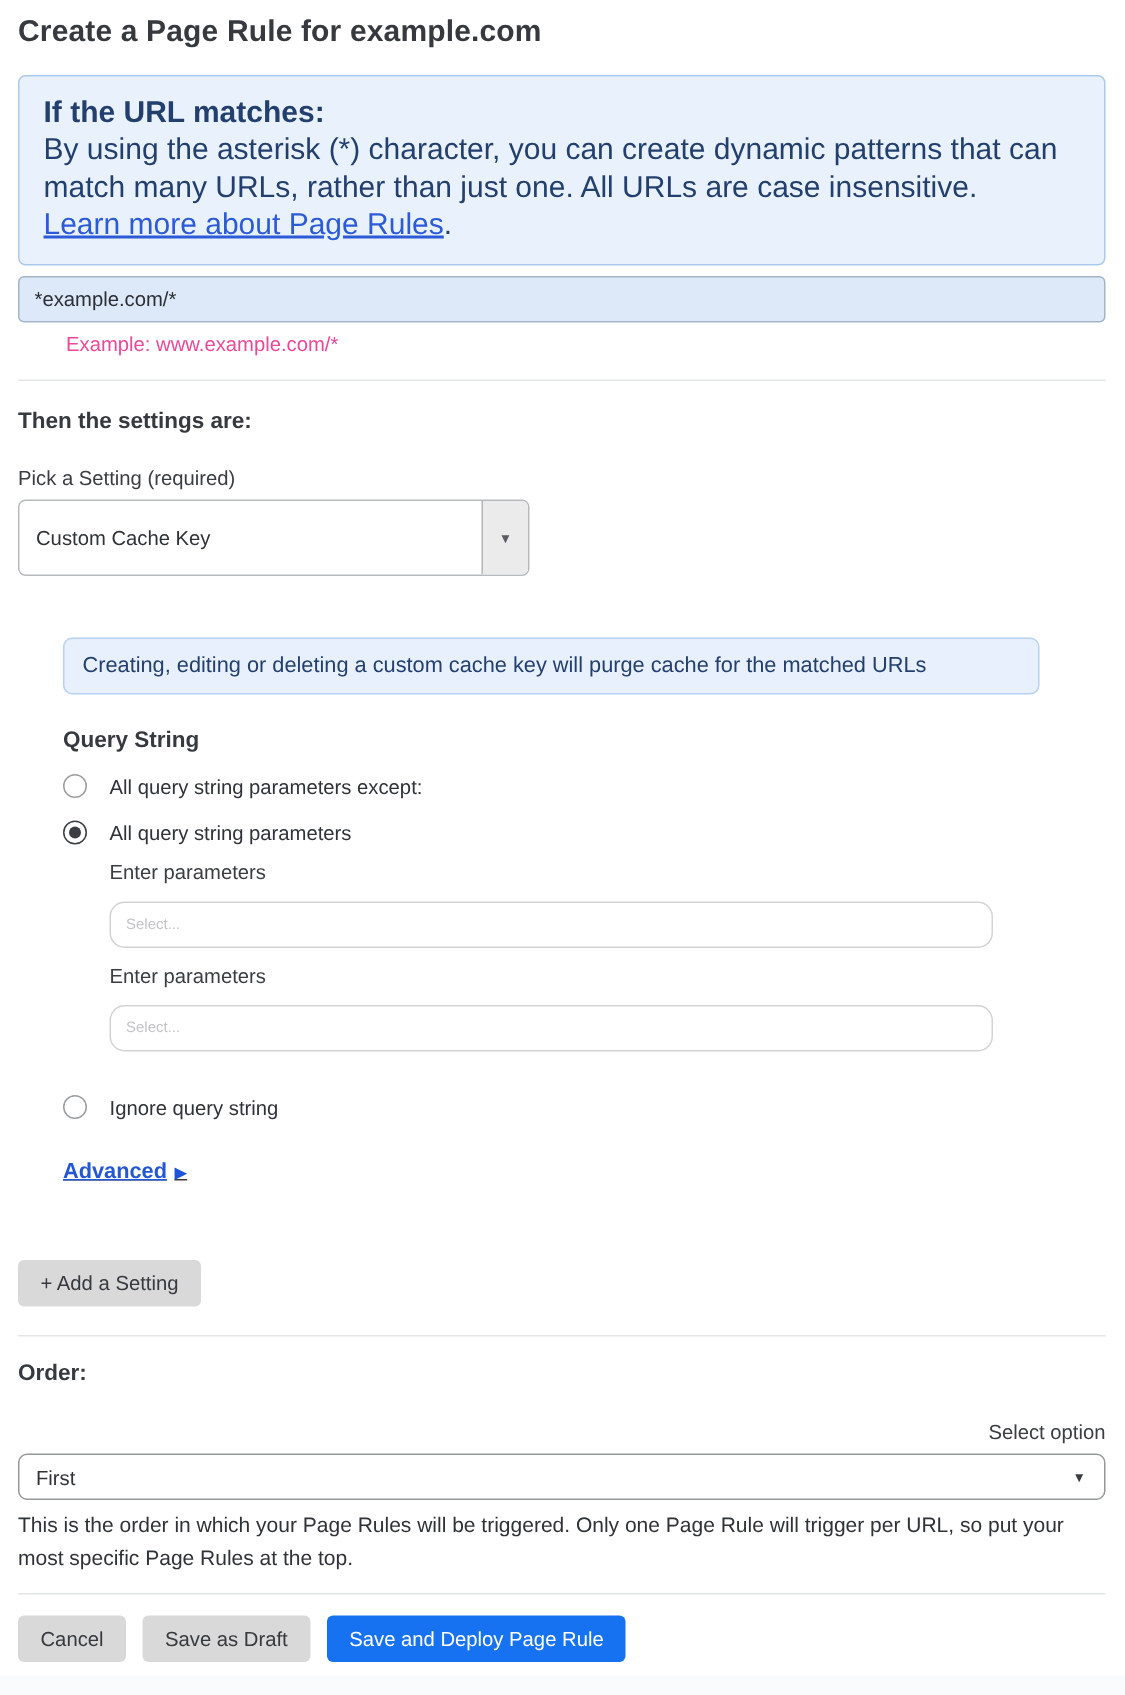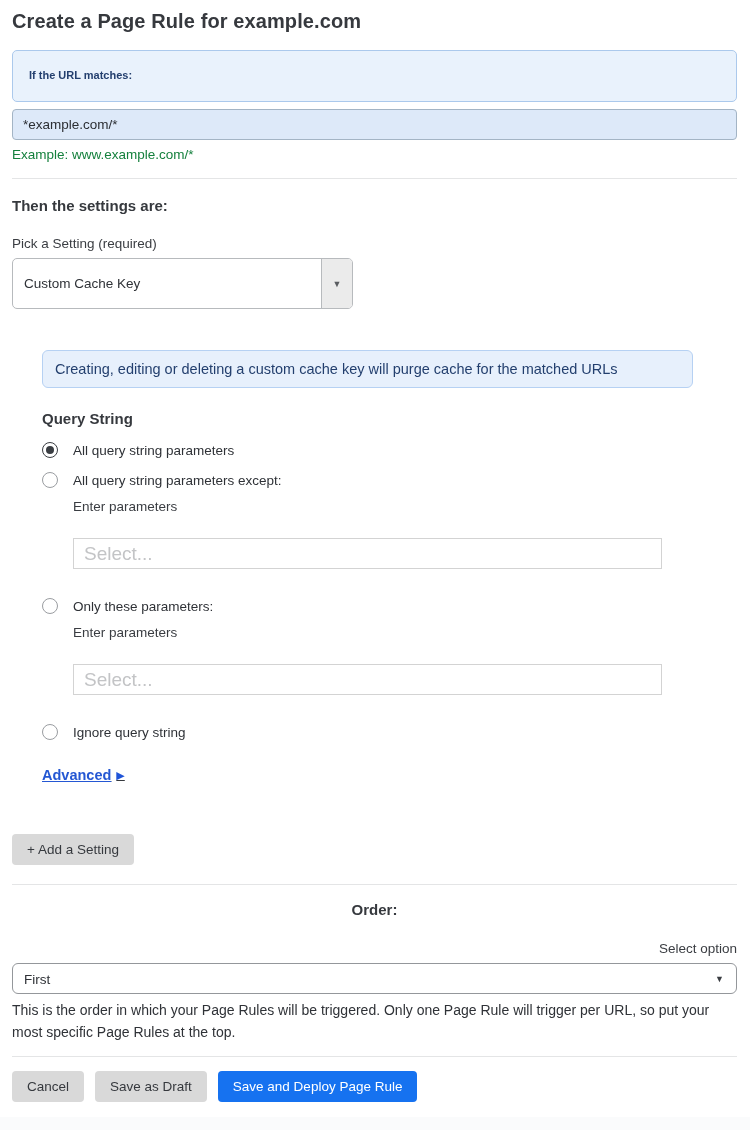--- a/index.html
+++ b/index.html
@@ -22,21 +22,21 @@
   }
 
   
   .info-box {
     margin-top: 17px;
     background: #e9f2fc;
     border: 1px solid #abc9ec;
     border-radius: 5px;
     padding: 12px 16px 13px 16px;
     color: #233f6e;
-    font-size: 11px;
+    font-size: 20px;
     line-height: 25px;
   }
   .info-box .info-heading { font-weight: bold; }
   .info-box a, .link {
     color: #2d5bd7;
     text-decoration: underline;
     cursor: pointer;
   }
 
   .field-label {
@@ -53,36 +53,37 @@
     border-radius: 4px;
     padding: 0 10px;
     font-size: 13.5px;
     font-family: inherit;
     color: #2b2e33;
     outline: none;
   }
   .hint-text {
     margin-top: 7px;
     font-size: 13.5px;
-    color: #15803d;
+    color: #ec4899;
+    margin-left: 32px;
   }
 
   .divider {
     border: none;
     border-top: 1px solid #e4e5e6;
     margin-top: 16px;
   }
 
   .section-heading {
     font-size: 15px;
     font-weight: bold;
     color: #36393e;
   }
   .mt18 { margin-top: 18px; }
-  .mt16 { margin-top: 16px; text-align: center; }
+  .mt16 { margin-top: 16px; }
 
   
   .picker {
     margin-top: 7px;
     width: 341px;
     height: 51px;
     border: 1px solid #b7babd;
     border-radius: 5px;
     display: flex;
     align-items: stretch;
@@ -152,27 +153,27 @@
     left: 50%; top: 50%;
     transform: translate(-50%, -50%);
     width: 8px; height: 8px;
     border-radius: 50%;
     background: #3a3d42;
   }
   .radio-label { font-size: 13.5px; color: #2f3237; }
   .sub-field { margin-left: 31px; }
   .sub-label { margin-top: 11px; font-size: 13.5px; color: #3a3d42; }
   .select-input {
-    margin-top: 24px;
+    margin-top: 12px;
     width: calc(100% - 31px);
     height: 31px;
     border: 1px solid #d3d3d3;
-    border-radius: 0;
+    border-radius: 10px;
     padding: 0 10px;
-    font-size: 19px;
+    font-size: 10px;
     font-family: inherit;
     color: #2f3237;
     outline: none;
   }
   .select-input::placeholder { color: #c3c4c6; }
   .gap-lg { margin-top: 29px; }
 
   .advanced-link {
     margin-top: 27px;
     display: inline-flex;
@@ -241,20 +242,24 @@
 </style>
 </head>
 <body>
 
 <div class="container">
 
   <h1 class="page-title">Create a Page Rule for example.com</h1>
 
   <div class="info-box">
     <div class="info-heading">If the URL matches:</div>
+    <div>
+      <span>By using the asterisk (*) character, you can create dynamic patterns that can match many URLs, rather than just one. All URLs are case insensitive.</span><br>
+      <a>Learn more about Page Rules</a><span>.</span>
+    </div>
   </div>
 
   <input class="url-input" type="text" value="*example.com/*" style="">
   <div class="hint-text">Example: www.example.com/*</div>
 
   <hr class="divider">
 
   <div class="section-heading mt18">Then the settings are:</div>
 
   <div class="field-label" style="margin-top:22px;">Pick a Setting (required)</div>
@@ -263,38 +268,34 @@
     <div class="picker-arrow-seg">
       <span>▼</span>
     </div>
   </div>
 
   <div class="notice-box">Creating, editing or deleting a custom cache key will purge cache for the matched URLs</div>
 
   <div class="qs-section">
     <div class="section-heading">Query String</div>
 
+    <div class="radio-row">
+      <span class="radio"></span>
+      <span class="radio-label">All query string parameters except:</span>
+    </div>
+
     <div class="radio-row first">
       <span class="radio checked"></span>
       <span class="radio-label">All query string parameters</span>
     </div>
-
-    <div class="radio-row">
-      <span class="radio"></span>
-      <span class="radio-label">All query string parameters except:</span>
-    </div>
     <div class="sub-field">
       <div class="sub-label">Enter parameters</div>
       <input class="select-input" type="text" placeholder="Select..." style="">
     </div>
 
-    <div class="radio-row gap-lg">
-      <span class="radio"></span>
-      <span class="radio-label">Only these parameters:</span>
-    </div>
     <div class="sub-field">
       <div class="sub-label">Enter parameters</div>
       <input class="select-input" type="text" placeholder="Select..." style="">
     </div>
 
     <div class="radio-row gap-lg">
       <span class="radio"></span>
       <span class="radio-label">Ignore query string</span>
     </div>
 

